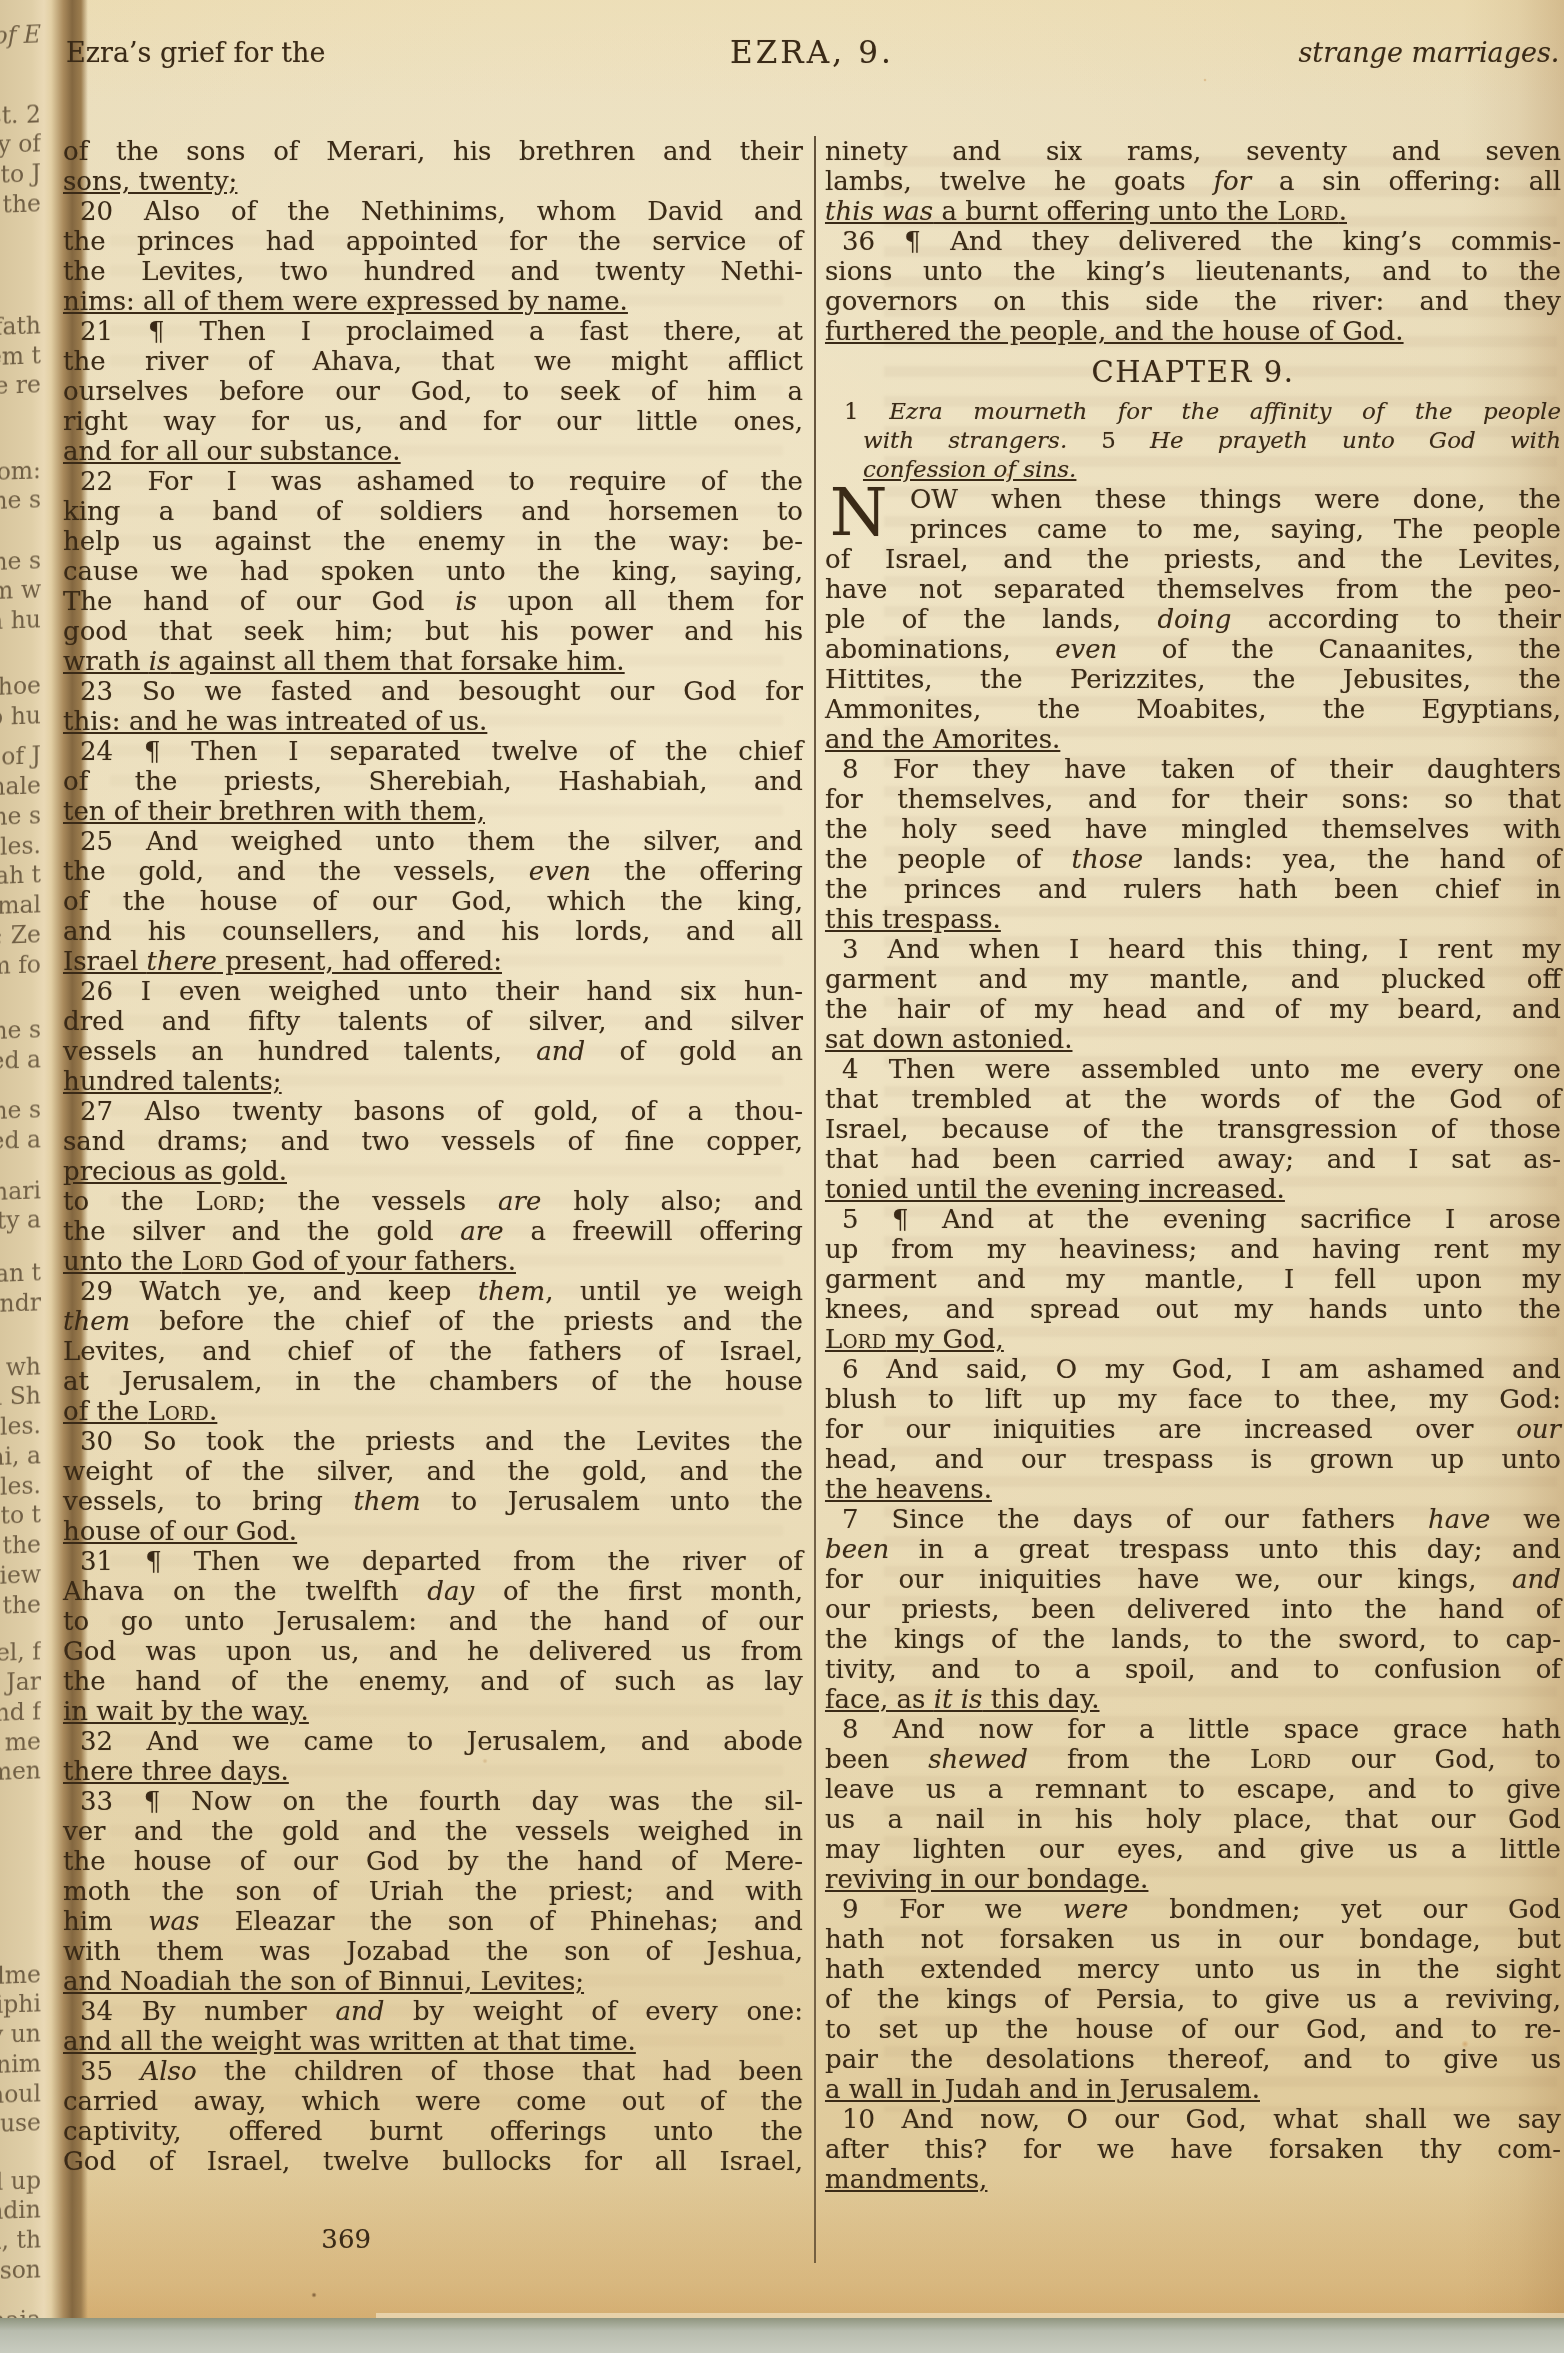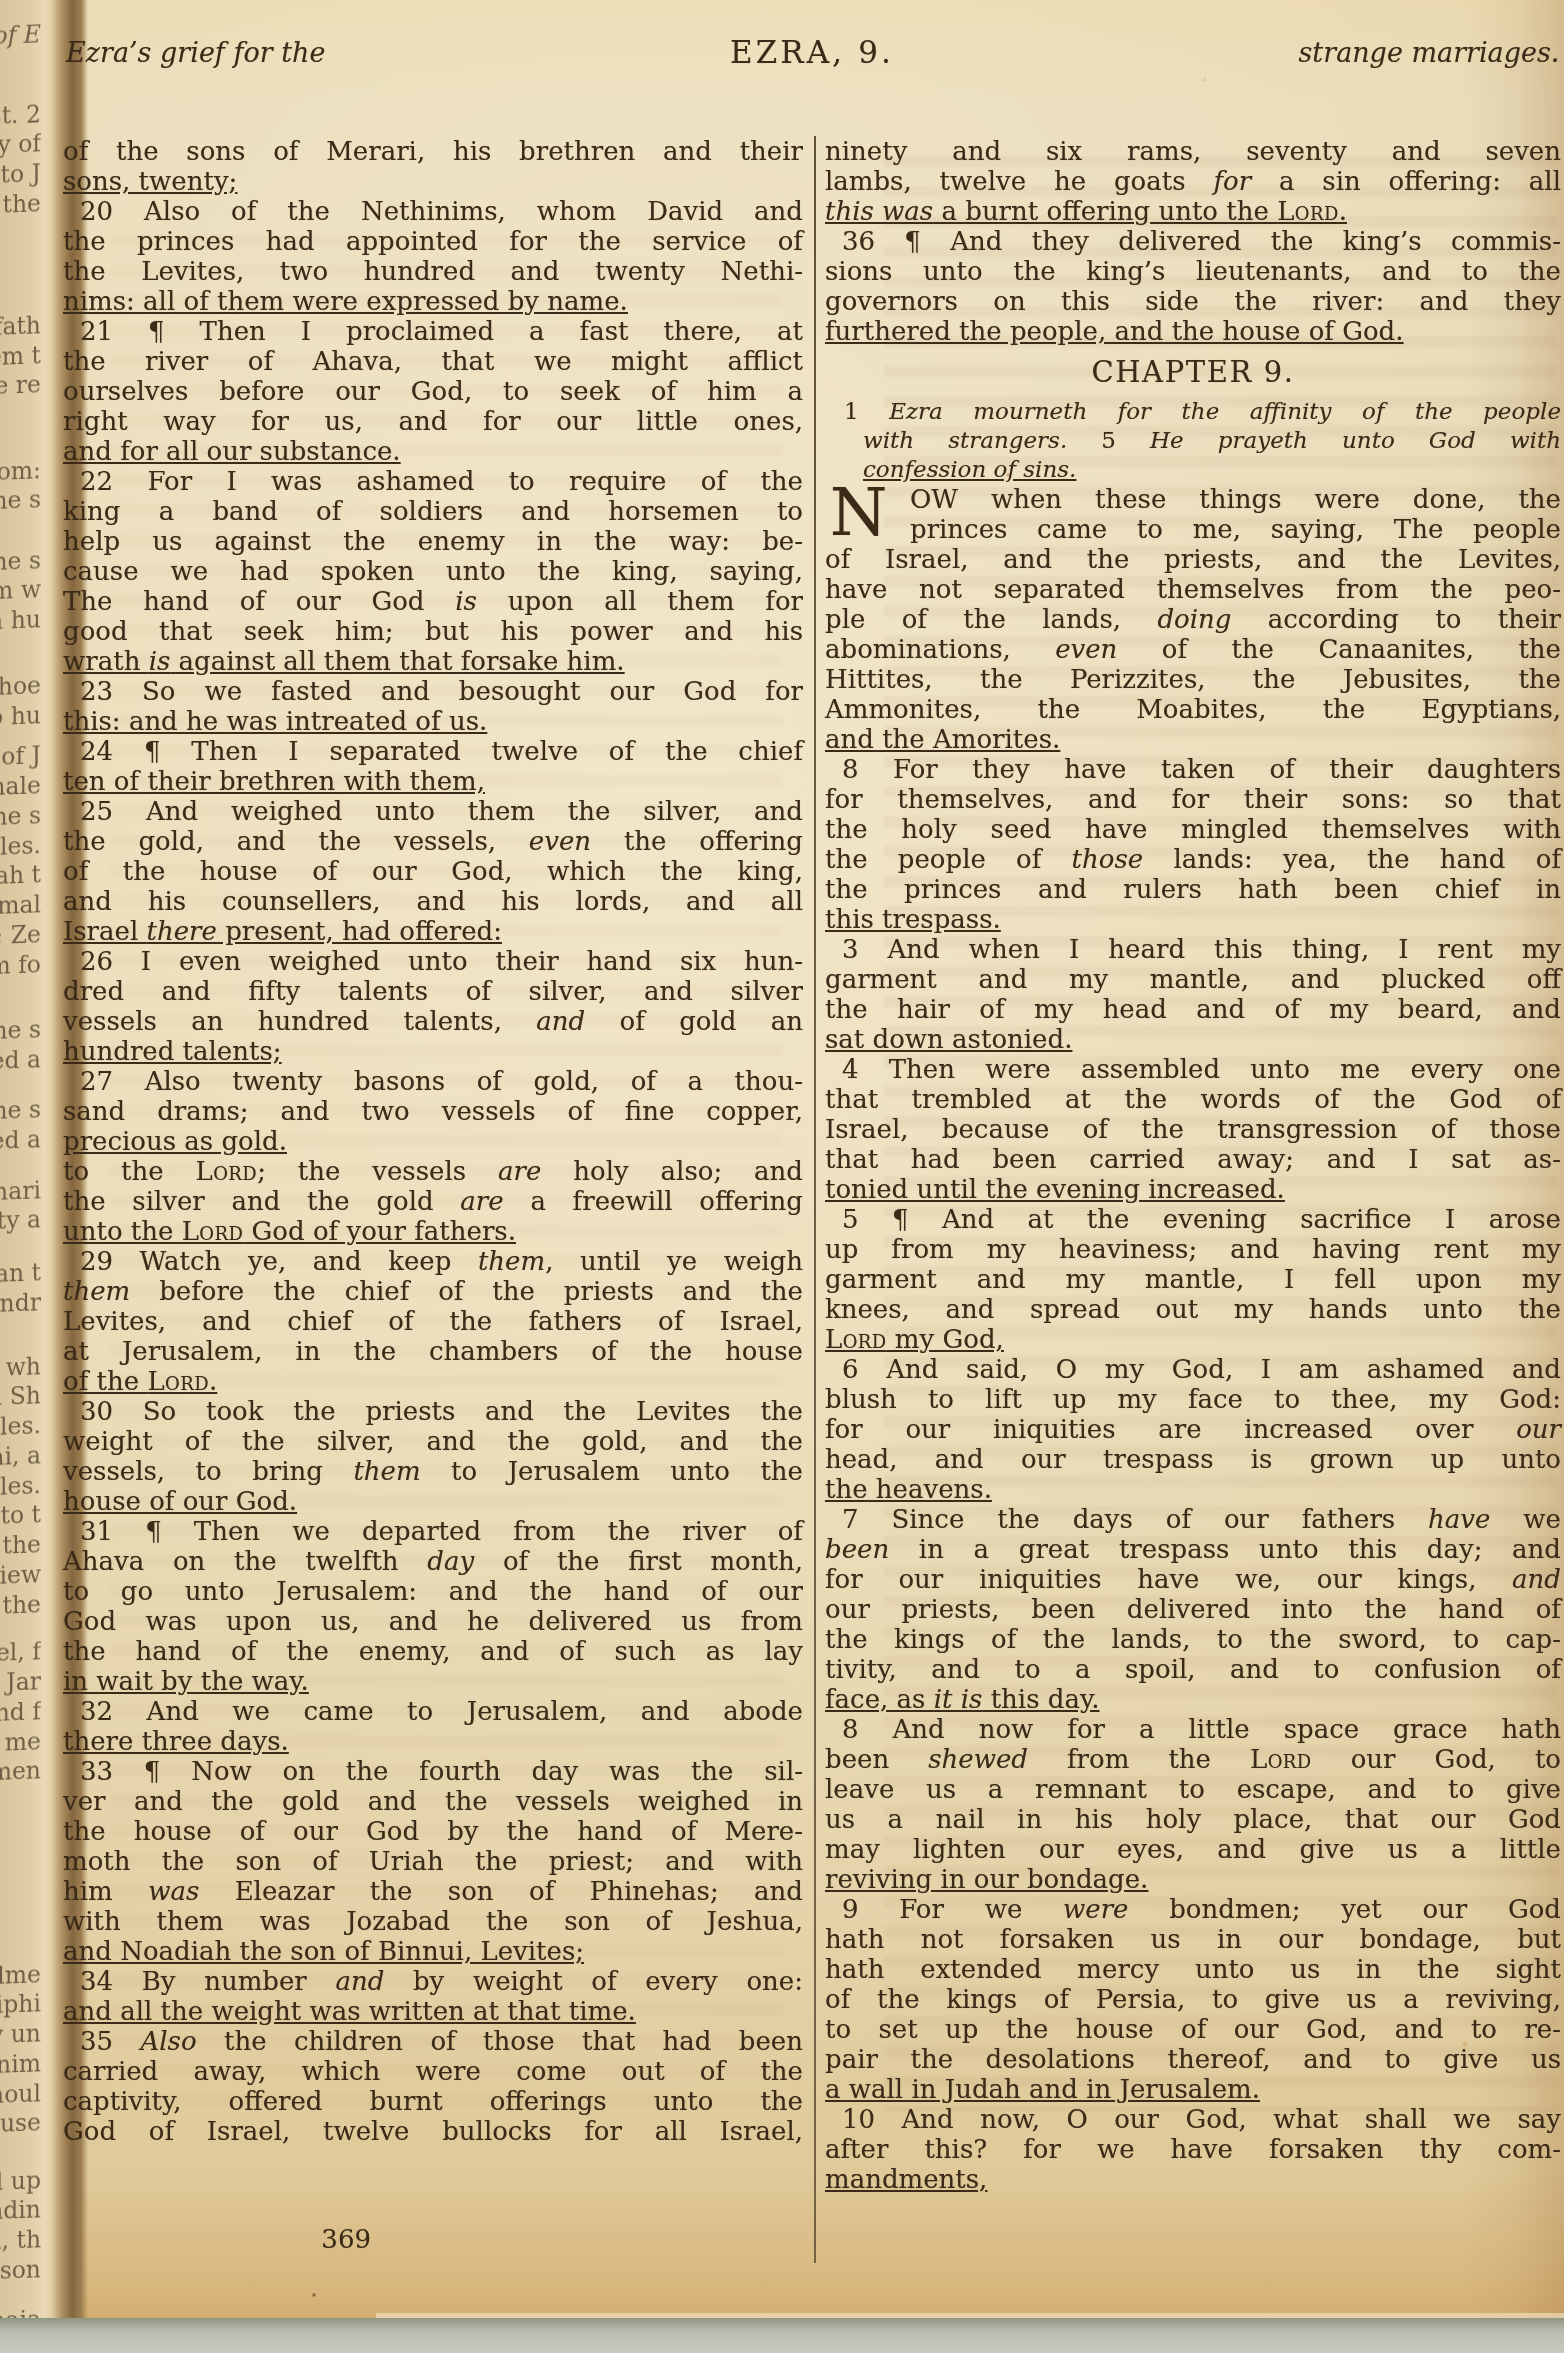--- a/index.html
+++ b/index.html
@@ -30,21 +30,21 @@
   }
   .frag span{white-space:nowrap;}
   .frag.it{font-style:italic;}
   .ghosting{
     position:absolute;pointer-events:none;
     background:repeating-linear-gradient(180deg, rgba(120,92,52,.055) 0 11px, rgba(120,92,52,0) 11px 30px);
     filter:blur(1.6px);
   }
   .print{position:absolute;inset:0;color:#3a2a17;text-shadow:0 0 0.8px rgba(58,42,23,.35);}
   .header{position:absolute;top:34px;left:63px;width:1498px;height:45px;}
-  .h-left{position:absolute;left:3.1px;top:3.1px;font-style:italic;font-size:27px;}
+  .h-left{position:absolute;left:3.1px;top:3.1px;font-size:27px;}
   .h-center{position:absolute;left:0;right:0;top:0;text-align:center;font-size:31px;letter-spacing:3.1px;}
   .h-right{position:absolute;right:1.6px;top:3.1px;font-style:italic;font-size:27px;}
   .cols{position:absolute;left:63px;top:136px;width:1498px;height:2130px;display:flex;}
   .col-left{width:740px;}
   .col-right{flex:1;}
   .rule{width:1.6px;height:2127px;margin:0 9.4px 0 11px;
     background:linear-gradient(180deg, rgba(74,56,34,.85), rgba(74,56,34,.7));}
   .block{position:relative;}
   .line{text-align:justify;text-align-last:justify;}
   .col-left .line{font-size:26px;line-height:30px;height:30px;}
@@ -276,20 +276,21 @@
             <div class="line">The hand of our God <i>is</i> upon all them for</div>
             <div class="line">good that seek him; but his power and his</div>
             <div class="line endline">wrath <i>is</i> against all them that forsake him.</div>
           </div>
           <div class="block">
             <div class="line vstart">23 So we fasted and besought our God for</div>
             <div class="line endline">this: and he was intreated of us.</div>
           </div>
           <div class="block">
             <div class="line vstart">24 ¶ Then I separated twelve of the chief</div>
+            <div class="line">of the priests, Sherebiah, Hashabiah, and</div>
             <div class="line endline">ten of their brethren with them,</div>
           </div>
           <div class="block">
             <div class="line vstart">25 And weighed unto them the silver, and</div>
             <div class="line">the gold, and the vessels, <i>even</i> the offering</div>
             <div class="line">of the house of our God, which the king,</div>
             <div class="line">and his counsellers, and his lords, and all</div>
             <div class="line endline">Israel <i>there</i> present, had offered:</div>
           </div>
           <div class="block">

